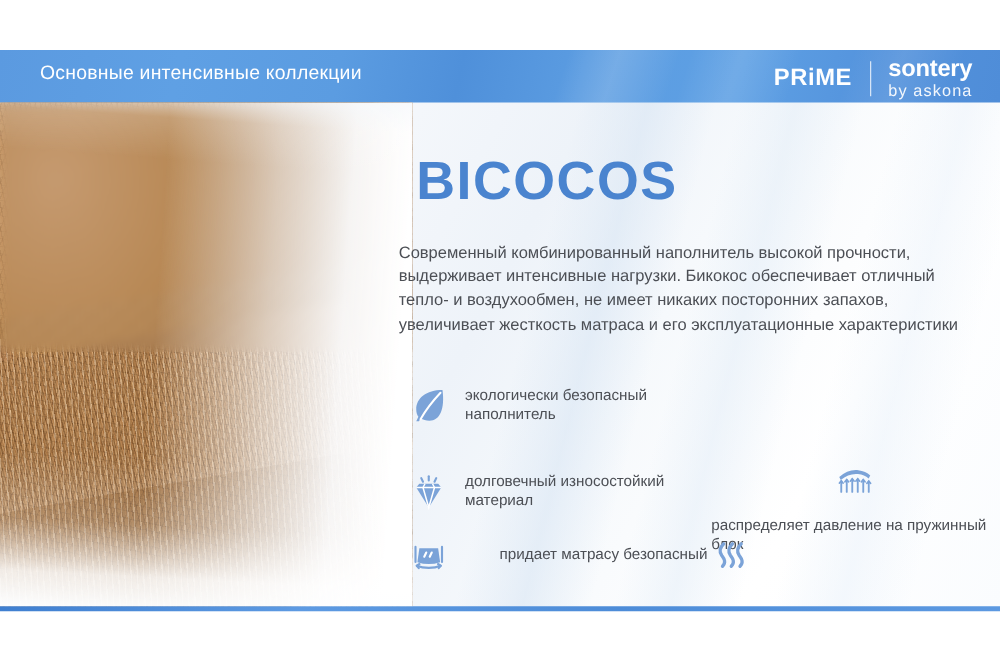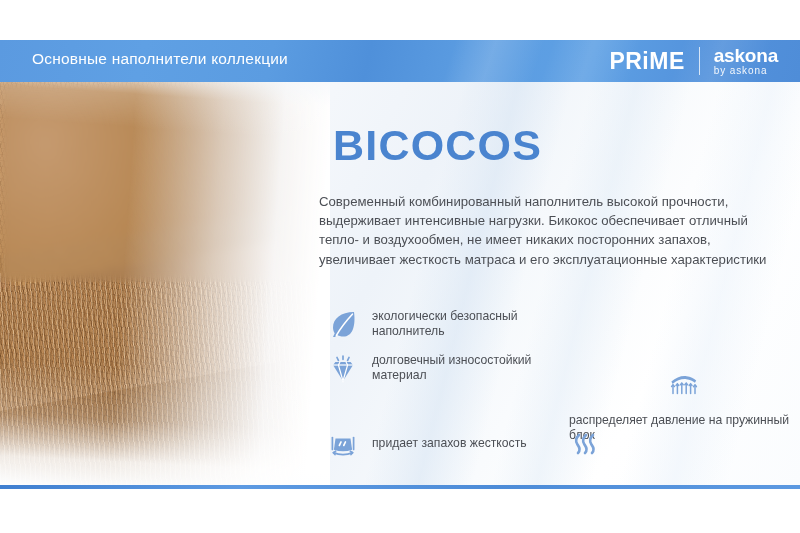--- a/index.html
+++ b/index.html
@@ -95,21 +95,21 @@
   .logo-wrap {
     position: absolute;
     right: 22px;
     top: 46px;
     display: flex;
     align-items: center;
     gap: 14px;
     z-index: 4;
   }
   .logo-prime {
-    font-size: 23px;
+    font-size: 19px;
     font-weight: bold;
     color: #ffffff;
     letter-spacing: .5px;
     line-height: 1;
   }
   .logo-sep {
     width: 1px;
     height: 28px;
     background: rgba(255,255,255,.75);
   }
@@ -119,21 +119,21 @@
   }
   .logo-sontery .main {
     display: block;
     font-size: 19px;
     font-weight: bold;
     color: #ffffff;
     letter-spacing: -.2px;
   }
   .logo-sontery .sub {
     display: block;
-    font-size: 10px;
+    font-size: 13px;
     color: rgba(255,255,255,.92);
     letter-spacing: .9px;
     margin-top: 1px;
   }
 
   
   .bottomrule {
     position: absolute;
     left: 0;
     top: 485px;
@@ -281,37 +281,38 @@
     left: 326px;
     top: 303px;
     width: 470px;
     height: 170px;
   }
   .feat {
     position: absolute;
     display: flex;
     align-items: center;
     gap: 12px;
+    justify-content: space-between;
   }
   .feat .ic {
     width: 34px;
     height: 34px;
     flex: 0 0 34px;
     display: flex;
     align-items: center;
     justify-content: center;
   }
   .feat .tx {
     font-size: 12.2px;
     line-height: 15.4px;
     color: #4c4f55;
   }
 
   .f-eco    { left: 0px;   top: 4px;   width: 230px; }
-  .f-dur    { left: 0px;   top: 48px;  width: 230px; }
+  .f-dur    { left: 0px;   top: 73px;  width: 230px; }
   .f-firm   { left: 0px;   top: 124px; width: 240px; }
   .f-press  { left: 243px; top: 64px;  width: 230px; flex-direction: column; }
   .f-vent   { left: 243px; top: 124px; width: 230px; }
 </style>
 </head>
 <body>
 
 <div id="slide">
 
   <div class="paper"></div>
@@ -324,27 +325,27 @@
     <div class="fibre-edge"></div>
     <div class="fibre-noise"></div>
     <div class="fibre-noise2"></div>
     <div class="defocus"></div>
     <div class="fade-right"></div>
     <div class="fade-bottom"></div>
     <div class="fade-topedge"></div>
   </div>
 
   <div class="topbar"></div>
-  <div class="header-title">Основные наполнители коллекции</div>
+  <div class="header-title">Основные интенсивные коллекции</div>
 
   <div class="logo-wrap">
     <div class="logo-prime">PRiME</div>
     <div class="logo-sep"></div>
     <div class="logo-sontery">
-      <span class="main">askona</span>
+      <span class="main">sontery</span>
       <span class="sub">by askona</span>
     </div>
   </div>
 
   <div class="title">BICOCOS</div>
   <div class="lead">Современный комбинированный наполнитель высокой прочности, выдерживает интенсивные нагрузки. Бикокос обеспечивает отличный тепло- и воздухообмен, не имеет никаких посторонних запахов, увеличивает жесткость матраса и его эксплуатационные характеристики</div>
 
   <div class="features">
 
     <div class="feat f-eco">
@@ -387,21 +388,21 @@
           </g>
           <g stroke="#7ba3d8" stroke-width="1.7" fill="none" stroke-linecap="round" stroke-linejoin="round">
             <path d="M5.4 9.5v12"></path>
             <path d="M26.6 9.5v12"></path>
             <path d="M6.4 24.6c5.6 2.3 13.6 2.3 19.2 0"></path>
             <path d="M8.6 23.2l-2.2 1.4 1.6 1.9"></path>
             <path d="M23.4 23.2l2.2 1.4-1.6 1.9"></path>
           </g>
         </svg>
       </span>
-      <span class="tx">придает запахов жесткость</span>
+      <span class="tx">придает матрасу безопасный</span>
     </div>
 
     <div class="feat f-press">
       <span class="ic">
         <svg width="32" height="32" viewBox="0 0 32 32">
           <path d="M3.4 13.6C8 9.6 13 7.6 18.6 8.2c4 .4 7.2 2 9.6 4.2l-1.3 2.4c-2.2-2-5-3.3-8.5-3.6-5-.5-9.6 1.3-13.8 4.8l-1.2-2.4z" fill="#7ba3d8"></path>
           <g stroke="#7ba3d8" stroke-width="1.5" fill="none" stroke-linecap="round">
             <line x1="5" y1="17" x2="5" y2="25.5"></line>
             <line x1="9.4" y1="16" x2="9.4" y2="25.5"></line>
             <line x1="13.8" y1="15.4" x2="13.8" y2="25.5"></line>

